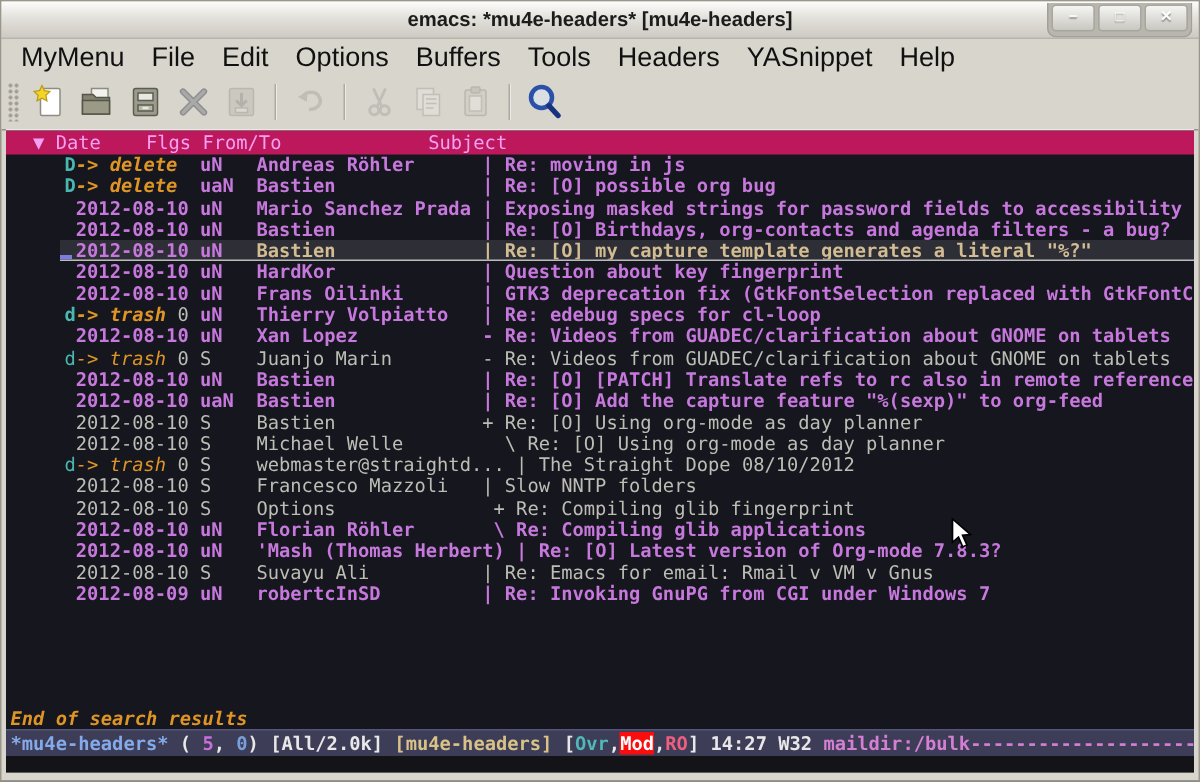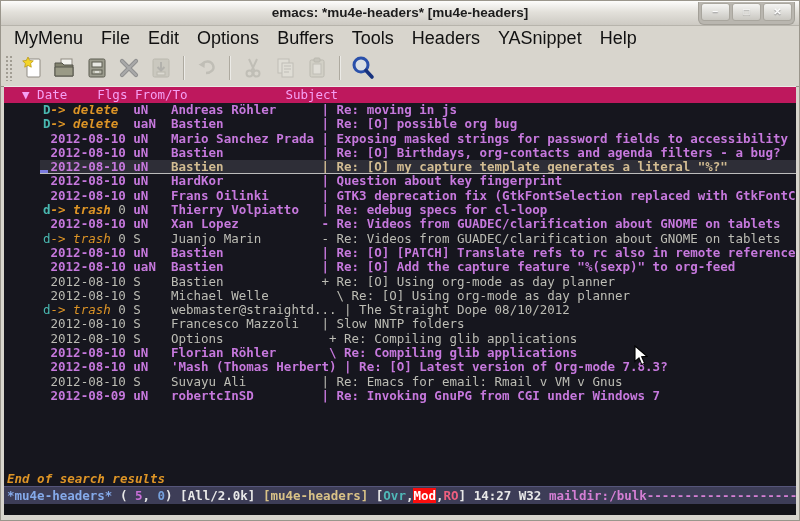--- a/index.html
+++ b/index.html
@@ -175,21 +175,21 @@
         <div class="row unread"><span class="seg m"> </span><span class="seg d">2012-08-10 </span><span class="seg f">uN   </span><span class="seg from">Frans Oilinki       </span><span class="seg subj">| GTK3 deprecation fix (GtkFontSelection replaced with GtkFontChooser)</span></div>
         <div class="row unread"><span class="seg m">d</span><span class="seg dm">-&gt; trash</span><span class="seg dz"> 0 </span><span class="seg f">uN   </span><span class="seg from">Thierry Volpiatto   </span><span class="seg subj">| Re: edebug specs for cl-loop</span></div>
         <div class="row unread"><span class="seg m"> </span><span class="seg d">2012-08-10 </span><span class="seg f">uN   </span><span class="seg from">Xan Lopez           </span><span class="seg subj">- Re: Videos from GUADEC/clarification about GNOME on tablets</span></div>
         <div class="row read"><span class="seg m">d</span><span class="seg dm">-&gt; trash</span><span class="seg dz"> 0 </span><span class="seg f">S    </span><span class="seg from">Juanjo Marin        </span><span class="seg subj">- Re: Videos from GUADEC/clarification about GNOME on tablets</span></div>
         <div class="row unread"><span class="seg m"> </span><span class="seg d">2012-08-10 </span><span class="seg f">uN   </span><span class="seg from">Bastien             </span><span class="seg subj">| Re: [O] [PATCH] Translate refs to rc also in remote references</span></div>
         <div class="row unread"><span class="seg m"> </span><span class="seg d">2012-08-10 </span><span class="seg f">uaN  </span><span class="seg from">Bastien             </span><span class="seg subj">| Re: [O] Add the capture feature "%(sexp)" to org-feed</span></div>
         <div class="row read"><span class="seg m"> </span><span class="seg d">2012-08-10 </span><span class="seg f">S    </span><span class="seg from">Bastien             </span><span class="seg subj">+ Re: [O] Using org-mode as day planner</span></div>
         <div class="row read"><span class="seg m"> </span><span class="seg d">2012-08-10 </span><span class="seg f">S    </span><span class="seg from">Michael Welle       </span><span class="seg subj">  \ Re: [O] Using org-mode as day planner</span></div>
         <div class="row read"><span class="seg m">d</span><span class="seg dm">-&gt; trash</span><span class="seg dz"> 0 </span><span class="seg f">S    </span><span class="seg from">webmaster@straightd...</span><span class="seg subj"> | The Straight Dope 08/10/2012</span></div>
         <div class="row read"><span class="seg m"> </span><span class="seg d">2012-08-10 </span><span class="seg f">S    </span><span class="seg from">Francesco Mazzoli   </span><span class="seg subj">| Slow NNTP folders</span></div>
-        <div class="row read"><span class="seg m"> </span><span class="seg d">2012-08-10 </span><span class="seg f">S    </span><span class="seg from">Options              </span><span class="seg subj">+ Re: Compiling glib applications</span></div>
+        <div class="row read"><span class="seg m"> </span><span class="seg d">2012-08-10 </span><span class="seg f">S    </span><span class="seg from">Options              </span><span class="seg subj">+ Re: Compiling glib fingerprint</span></div>
         <div class="row unread"><span class="seg m"> </span><span class="seg d">2012-08-10 </span><span class="seg f">uN   </span><span class="seg from">Florian Röhler     </span><span class="seg subj">  \ Re: Compiling glib applications</span></div>
         <div class="row unread"><span class="seg m"> </span><span class="seg d">2012-08-10 </span><span class="seg f">uN   </span><span class="seg from">'Mash (Thomas Herbert)</span><span class="seg subj"> | Re: [O] Latest version of Org-mode 7.8.3?</span></div>
         <div class="row read"><span class="seg m"> </span><span class="seg d">2012-08-10 </span><span class="seg f">S    </span><span class="seg from">Suvayu Ali          </span><span class="seg subj">| Re: Emacs for email: Rmail v VM v Gnus</span></div>
         <div class="row unread"><span class="seg m"> </span><span class="seg d">2012-08-09 </span><span class="seg f">uN   </span><span class="seg from">robertcInSD         </span><span class="seg subj">| Re: Invoking GnuPG from CGI under Windows 7</span></div>
       </div>
     <div class="end-line">End of search results</div>
     <div class="modeline"><span class="ml buffer">*mu4e-headers*</span><span class="ml plain"> ( </span><span class="ml magenta">5</span><span class="ml plain">, </span><span class="ml blue">0</span><span class="ml plain">) [All/2.0k] </span><span class="ml khaki">[mu4e-headers]</span><span class="ml plain"> [</span><span class="ml teal">Ovr</span><span class="ml plain">,</span><span class="ml mod">Mod</span><span class="ml plain">,</span><span class="ml ro">RO</span><span class="ml plain">] 14:27 W32 </span><span class="ml pink">maildir:/bulk</span><span class="ml pink">--------------------------------------------</span></div>
     <div class="echo"></div>
   </div>
 

